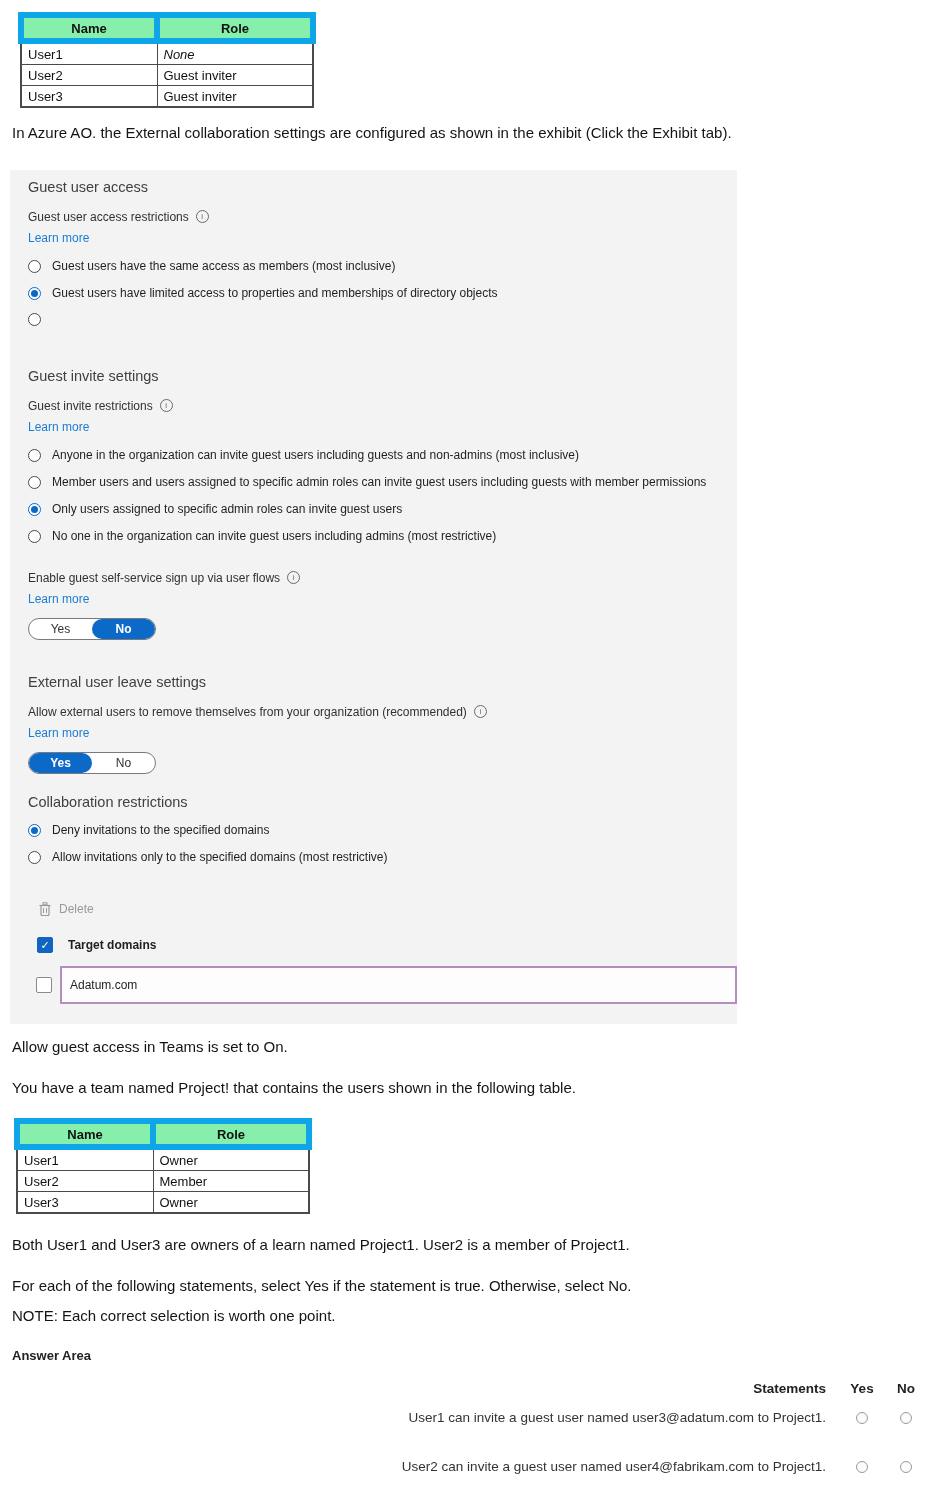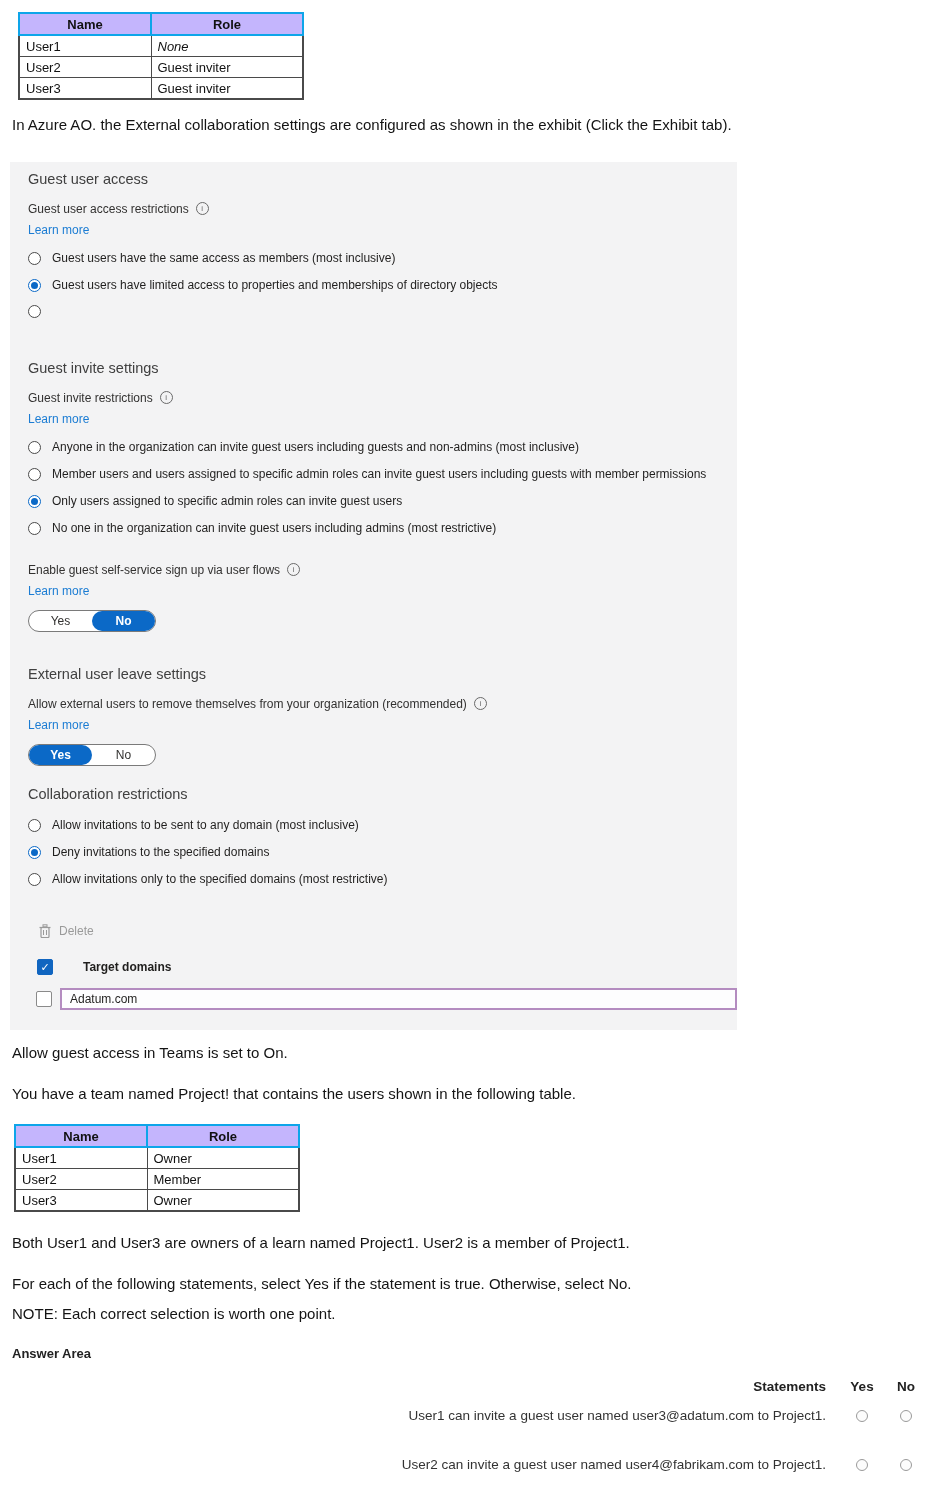--- a/index.html
+++ b/index.html
@@ -7,21 +7,21 @@
     width:944px;height:1486px;background:#ffffff;position:relative;
     font-family:"Liberation Sans","DejaVu Sans",sans-serif;color:#1a1a1a;
     overflow:hidden;
   }
   
   table.user-table{
     border-collapse:collapse;border:2px solid #4a4a4a;background:#fff;
     font-size:13px;color:#111;
   }
   table.user-table th{
-    background:#c4b5fd;border:2px solid #0ea5e9;font-weight:bold;
+    background:#86efac;border:6px solid #0ea5e9;font-weight:bold;
     text-align:center;padding:1px 6px;height:18px;
   }
   table.user-table td{
     border:1px solid #4a4a4a;padding:1px 6px;height:18px;text-align:left;
   }
   .col-name{width:118px;}
   .col-role{width:138px;}
   td.italic{font-style:italic;}
   #role-table{margin:12px 0 0 18px;}
   #team-table{margin:20px 0 0 14px;}
@@ -78,35 +78,35 @@
     flex:1;display:flex;align-items:center;justify-content:center;
     font-size:12px;color:#323130;border-radius:11px;
   }
   .toggle span.on{background:#0b69c7;color:#fff;font-weight:bold;}
   
   .delete-row{
     display:flex;align-items:center;gap:8px;margin:38px 0 0 20px;
     font-size:12px;color:#9a9a9a;cursor:default;
   }
   .domain-header{
-    display:flex;align-items:center;gap:30px;margin:21px 0 4px 18px;
+    display:flex;align-items:center;gap:15px;margin:21px 0 4px 18px;
     font-size:12px;font-weight:bold;color:#201f1e;
   }
   .checkbox{
     width:16px;height:16px;border:1px solid #8a8a8a;border-radius:2px;
     background:#fff;display:inline-flex;align-items:center;justify-content:center;
     box-sizing:border-box;flex:none;
   }
   .checkbox.checked{background:#1065c0;border-color:#1065c0;}
   .checkbox.checked::after{content:"\2713";color:#fff;font-size:11px;line-height:1;}
   .domain-input-row{
     display:flex;align-items:center;gap:8px;margin:13px 0 0 17px;
   }
   .domain-input{
-    flex:1;height:22px;border:2px solid #b48cc0;background:#fdfdfe;
+    flex:1;height:38px;border:2px solid #b48cc0;background:#fdfdfe;
     font-size:12px;color:#201f1e;padding:0 8px;box-sizing:border-box;
     font-family:"Liberation Sans","DejaVu Sans",sans-serif;outline:none;
   }
   
   #answer-area-label{font-size:13px;font-weight:bold;color:#222;margin:22px 0 0 12px;}
   .answer-grid{margin:18px 0 0 12px;width:916px;}
   .answer-row{display:flex;align-items:center;}
   .stmt-spacer{width:330px;flex:none;}
   .stmt-col{width:498px;flex:none;box-sizing:border-box;padding-right:14px;}
   .yn-col{width:44px;flex:none;display:flex;align-items:center;justify-content:center;}
@@ -206,24 +206,20 @@
     <span>Allow external users to remove themselves from your organization (recommended)</span>
     <span class="info-icon"></span>
   </div>
   <a class="learn-more">Learn more</a>
   <div class="toggle">
     <span class="on">Yes</span>
     <span>No</span>
   </div>
 
   <div class="section-title" style="margin-top:20px;">Collaboration restrictions</div>
-  <div class="radio-row" style="margin-top:16px;">
-    <span class="radio"></span>
-    <span>Allow invitations to be sent to any domain (most inclusive)</span>
-  </div>
   <div class="radio-row">
     <span class="radio checked"></span>
     <span>Deny invitations to the specified domains</span>
   </div>
   <div class="radio-row">
     <span class="radio"></span>
     <span>Allow invitations only to the specified domains (most restrictive)</span>
   </div>
 
   <div class="delete-row">

